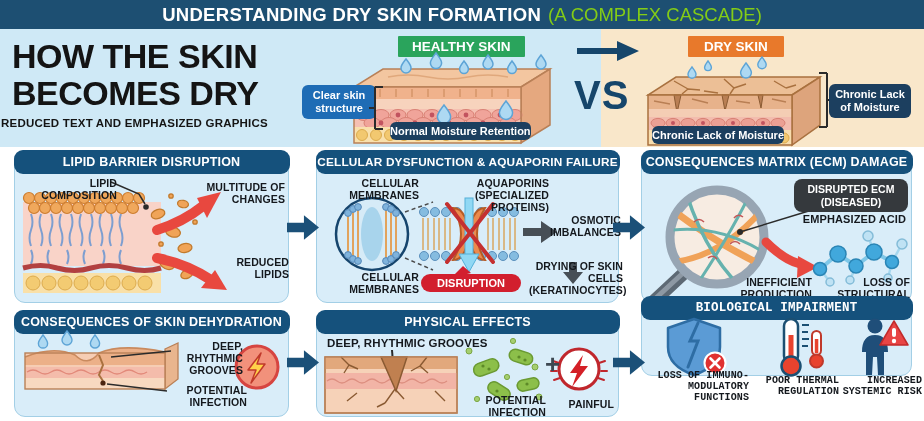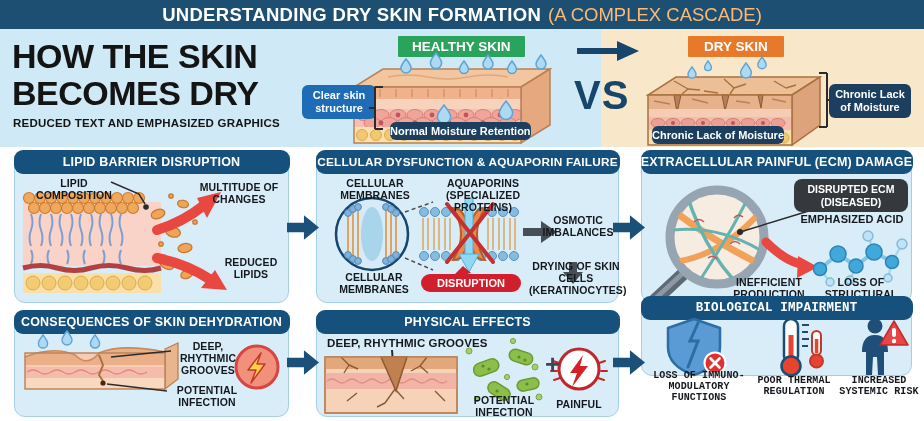--- a/index.html
+++ b/index.html
@@ -2,41 +2,41 @@
 <html><head>
 <meta charset="utf-8">
 <style>
   html,body{margin:0;padding:0;background:#fff;}
   .page{position:relative;width:924px;height:421px;background:#ffffff;overflow:hidden;
         font-family:"Liberation Sans",sans-serif;}
   
   .banner{position:absolute;left:0;top:0;width:924px;height:29px;background:#1d4f72;
           display:flex;align-items:center;justify-content:center;color:#fff;font-size:18.5px;white-space:nowrap;}
   .banner b{font-weight:bold;letter-spacing:.3px;}
-  .banner span.light{font-weight:400;margin-left:7px;color:#fdba74;}
+  .banner span.light{font-weight:400;margin-left:7px;color:#84cc16;}
   
   .top{position:absolute;left:0;top:29px;width:924px;height:118px;}
   .bg-blue{position:absolute;left:0;top:0;width:601px;height:118px;background:#cfe9f6;}
   .bg-peach{position:absolute;left:601px;top:0;width:323px;height:118px;background:#f9e7ca;}
   .headline{position:absolute;left:12px;top:9px;color:#141414;font-weight:bold;
             font-size:34px;line-height:37px;letter-spacing:-.5px;}
-  .tagline{position:absolute;left:13px;top:88px;color:#141414;font-weight:bold;font-size:11.5px;letter-spacing:.2px;}
+  .tagline{position:absolute;left:1px;top:88px;color:#141414;font-weight:bold;font-size:11.5px;letter-spacing:.2px;}
   .badge{position:absolute;border-radius:1px;color:#fff;font-weight:bold;text-align:center;}
   .badge-green{background:#2aa45c;font-size:13.5px;padding:3px 14px;}
   .badge-orange{background:#e8792b;font-size:13.5px;padding:3px 16px;}
   .badge-blue{background:#1e6cb5;font-size:11px;line-height:13px;padding:4px 6px;border-radius:6px;}
   .badge-navy{background:#1c3f5f;font-size:11px;padding:3px 0;border-radius:6px;}
   .vs{position:absolute;left:574px;top:44px;font-size:40px;font-weight:900;color:#16466b;letter-spacing:1px;}
   
   .panel{position:absolute;background:#d9edf9;border:1.5px solid #a3cfe6;border-radius:11px;box-sizing:border-box;}
   .panel-hdr{position:absolute;left:-1.5px;top:-1.5px;right:-1.5px;height:24px;background:#15517c;border-radius:9px;
              color:#fff;font-weight:bold;font-size:12.5px;letter-spacing:.2px;
              display:flex;align-items:center;justify-content:center;white-space:nowrap;}
   .hdr-sm{font-size:11.8px;}
-  .lbl{position:absolute;font-weight:bold;font-size:10.5px;line-height:1.12;color:#14181d;text-align:center;letter-spacing:.1px;}
+  .lbl{position:absolute;font-weight:bold;font-size:10.5px;line-height:1.12;color:#14181d;text-align:right;letter-spacing:.1px;}
   .chev{position:absolute;width:32px;height:25px;}
   .chev polygon{fill:#1b5078;}
   .pill-red{position:absolute;background:#d21f2e;border-radius:10px;color:#fff;font-weight:bold;font-size:11px;
             text-align:center;padding:3px 0;}
   .pill-dark{position:absolute;background:#35393d;border-radius:8px;color:#fff;font-weight:bold;font-size:10.5px;
              line-height:12.5px;text-align:center;padding:4px 2px;}
   svg{position:absolute;overflow:visible;}
   .plus{position:absolute;font-size:26px;font-weight:bold;color:#3d4852;}
 </style>
 </head>
@@ -395,21 +395,21 @@
       <div>AQUAPORINS</div>
       <div>(SPECIALIZED PROTEINS)</div>
     </div>
     <div class="lbl" style="left:12px;top:121px;width:90px;">CELLULAR MEMBRANES</div>
     <div class="pill-red" style="left:104px;top:123px;width:100px;">DISRUPTION</div>
     <div class="lbl" style="left:218px;top:64px;width:86px;">OSMOTIC IMBALANCES</div>
     <div class="lbl" style="left:212px;top:110px;width:94px;">DRYING OF SKIN CELLS (KERATINOCYTES)</div>
   </div>
 
   <div class="panel" style="left:641px;top:150px;width:271px;height:153px;">
-    <div class="panel-hdr">EXTRACELLULAR PAINFUL (ECM) DAMAGE</div>
+    <div class="panel-hdr">CONSEQUENCES MATRIX (ECM) DAMAGE</div>
     <svg style="left:0;top:23px;" width="271" height="130" viewBox="0 0 271 130">
       <defs>
           <clipPath id="glassclip">
             <circle cx="75" cy="63" r="44"></circle>
           </clipPath>
         </defs>
       <line x1="41" y1="100" x2="12" y2="127" stroke="#5d6974" stroke-width="13" stroke-linecap="round"></line>
       <line x1="40" y1="100" x2="14" y2="124" stroke="#8d98a3" stroke-width="5" stroke-linecap="round"></line>
       <circle cx="75" cy="63" r="47" fill="#f7ece2" stroke="#97a5b3" stroke-width="9"></circle>
       <g clip-path="url(#glassclip)">

